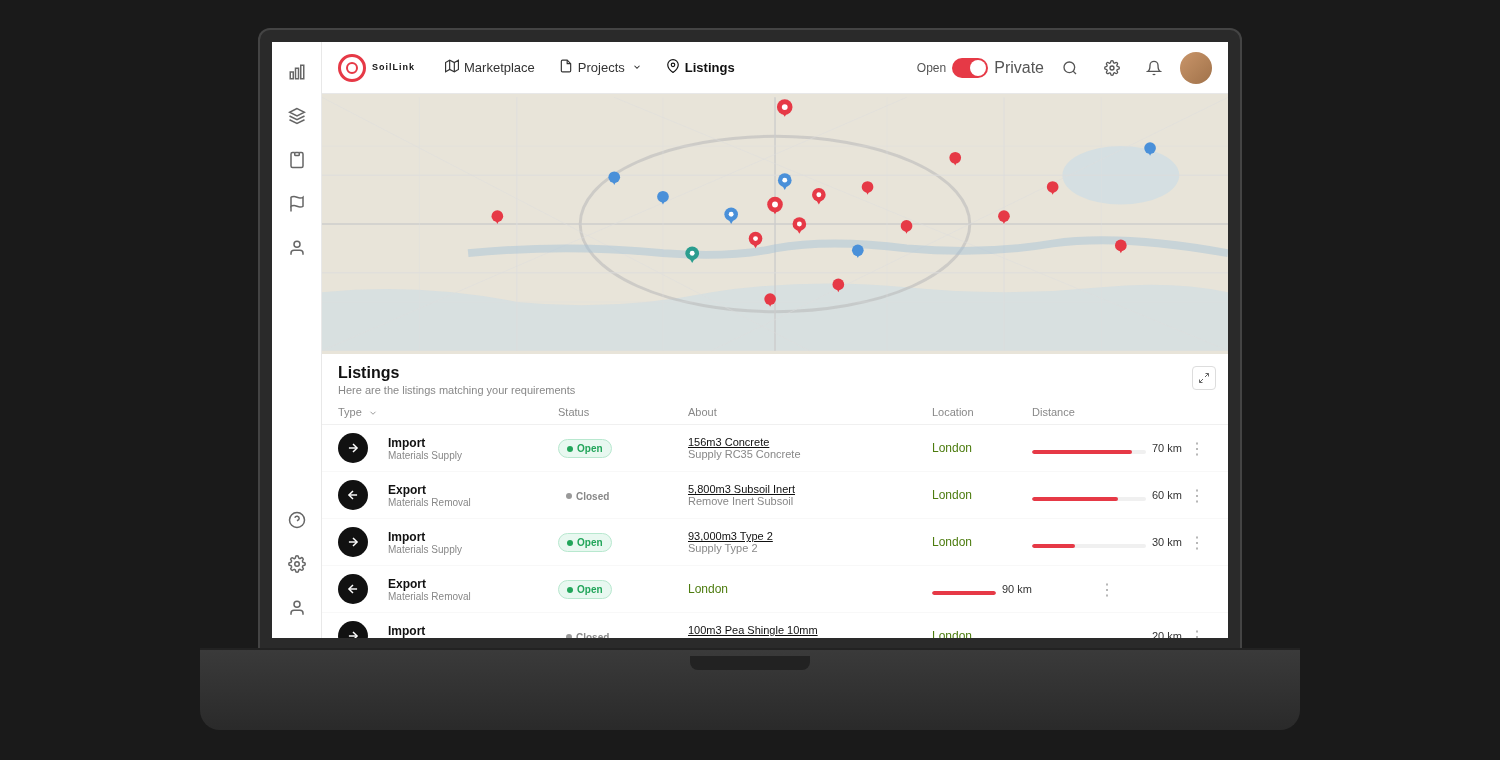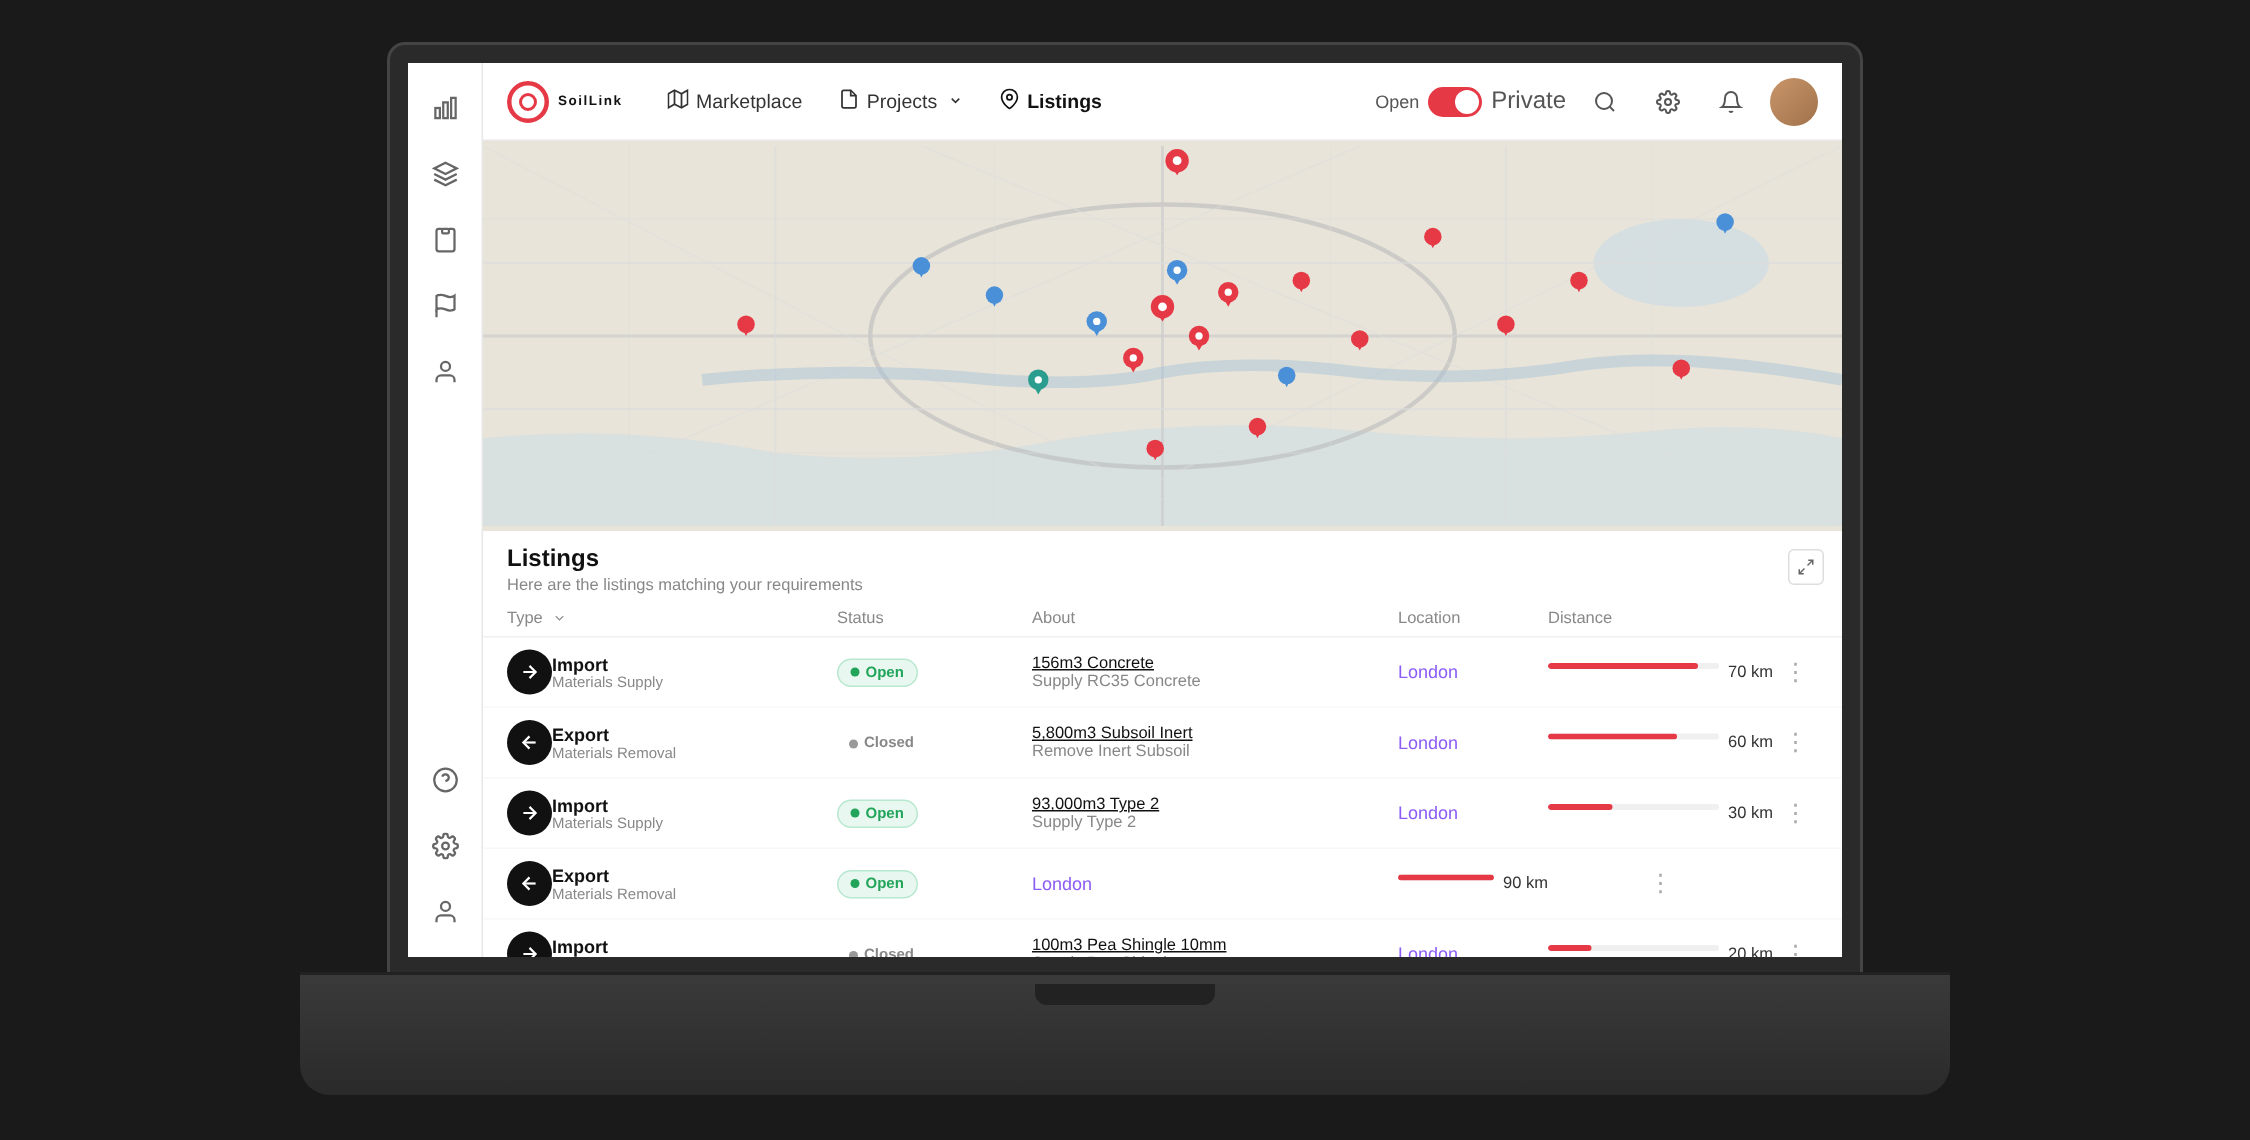--- a/index.html
+++ b/index.html
@@ -271,21 +271,21 @@
       display: grid;
       grid-template-columns: 220px 130px 1fr 100px 150px 30px;
       padding: 8px 16px;
       border-bottom: 1px solid #f8f8f8;
       align-items: center;
     }
 
     .type-cell {
       display: flex;
       align-items: center;
-      gap: 0;
+      gap: 20px;
     }
 
     .type-icon {
       width: 30px;
       height: 30px;
       background: #111;
       border-radius: 50%;
       display: flex;
       align-items: center;
       justify-content: center;
@@ -332,25 +332,25 @@
       border-radius: 50%;
     }
 
     .dot-open { background: #22a55a; }
     .dot-closed { background: #999; }
 
     .about-cell { font-size: 11px; color: #333; }
     .about-main { font-weight: 500; color: #111; text-decoration: underline; }
     .about-sub { color: #888; }
 
-    .location-cell { font-size: 12px; color: #8b5cf6; }
+    .location-cell { font-size: 12px; color: #4d7c0f; }
 
     .distance-cell {
       display: flex;
-      align-items: flex-start;
+      align-items: flex-end;
       gap: 6px;
     }
 
     .distance-bar-bg {
       flex: 1;
       height: 4px;
       background: #f0f0f0;
       border-radius: 2px;
       overflow: hidden;
     }

